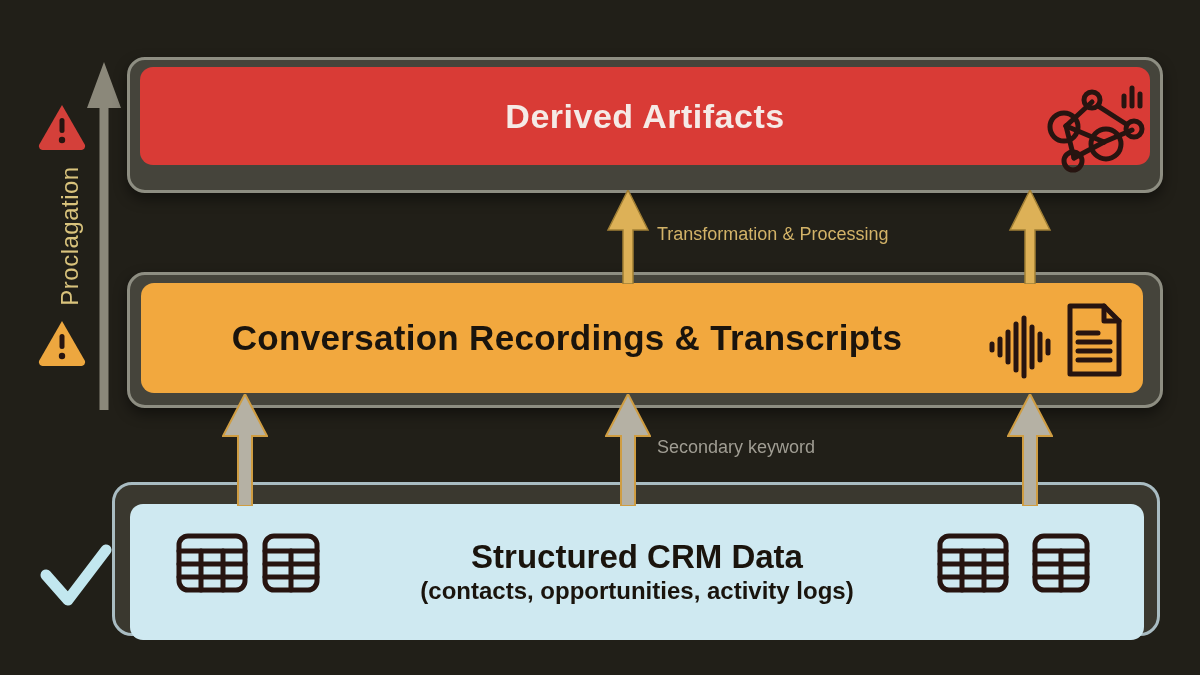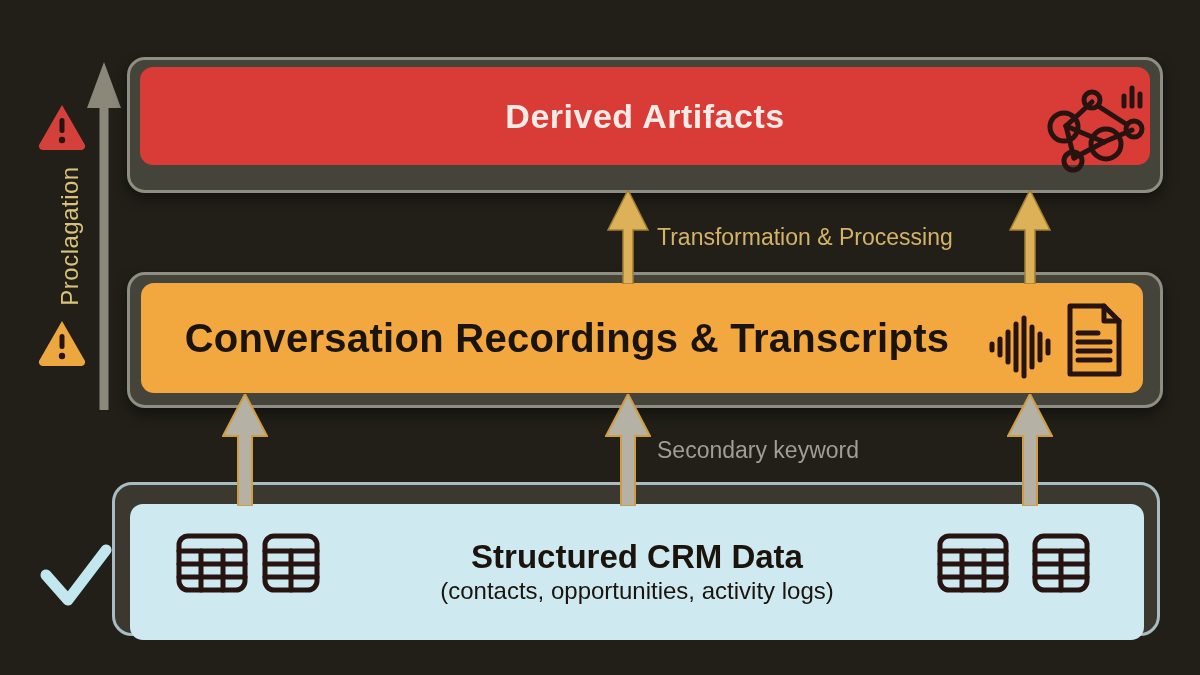--- a/index.html
+++ b/index.html
@@ -18,27 +18,27 @@
   body{background:var(--bg);font-family:"Liberation Sans", sans-serif;position:relative;}
   .abs{position:absolute;}
   .card-frame{border-radius:18px;background:var(--card-frame);border:3px solid var(--frame-border);
     box-shadow:0 6px 14px rgba(0,0,0,0.45);}
   .inner-box{position:absolute;border-radius:13px;display:flex;flex-direction:column;
     align-items:center;justify-content:center;text-align:center;}
   #derived-box{left:140px;top:67px;width:1010px;height:98px;background:var(--red);color:var(--red-text);}
   #derived-title{font-size:34px;font-weight:700;line-height:42px;letter-spacing:0.5px;}
   #derived-subtitle{font-size:25px;line-height:33px;}
   #conversation-box{left:141px;top:283px;width:1002px;height:110px;background:var(--orange);color:var(--dark-text);}
-  #conversation-title{font-size:40px;font-weight:650;letter-spacing:0.3px;padding-right:150px;}
+  #conversation-title{font-size:35px;font-weight:650;letter-spacing:0.3px;padding-right:150px;}
   #crm-frame{left:112px;top:482px;width:1048px;height:154px;border-radius:20px;
     background:var(--blue-frame-fill);border:3px solid var(--blue-frame-border);}
   #crm-box{left:130px;top:504px;width:1014px;height:136px;background:var(--blue);color:var(--dark-text);}
   #crm-title{font-size:33px;font-weight:700;line-height:38px;}
-  #crm-subtitle{font-size:24px;line-height:30px;}
-  .gap-label{font-size:23px;white-space:nowrap;}
+  #crm-subtitle{font-size:24px;line-height:30px;font-weight:bold;}
+  .gap-label{font-size:18px;white-space:nowrap;}
   #transformation-label{left:657px;top:224px;color:var(--gold-label);}
   #secondary-label{left:657px;top:437px;color:var(--gray-label);}
   #propagation-label{left:-5px;top:222px;width:150px;text-align:center;
     transform:rotate(-90deg);color:var(--prop-label);font-size:24px;letter-spacing:0.5px;}
   svg{display:block;}
   .ic{stroke:var(--icon-dark);fill:none;stroke-linecap:round;stroke-linejoin:round;}
 </style>
 </head>
 <body>
 

